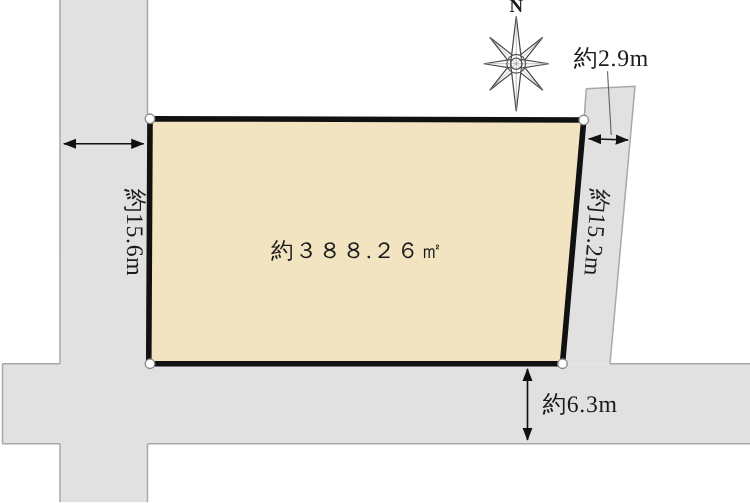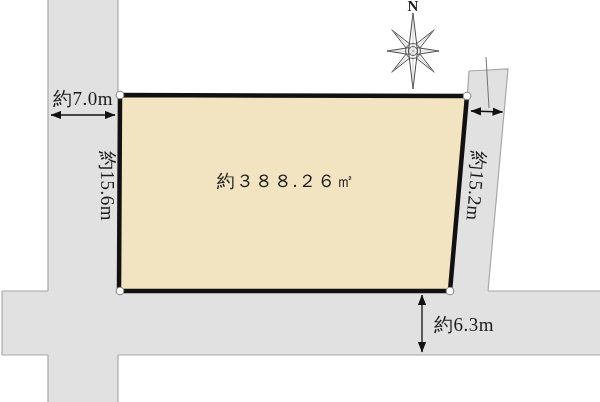--- a/index.html
+++ b/index.html
@@ -8,21 +8,21 @@
     background:#fff;font-family:"Liberation Serif","DejaVu Serif",serif;
   }
   #plan-svg{position:absolute;left:0;top:0;}
   .lbl{
     position:absolute;white-space:nowrap;color:#1b1b1b;
     font-size:19px;line-height:1;transform:translate(-50%,-50%);
     letter-spacing:0.5px;
   }
   .lbl.rot90 {transform:translate(-50%,-50%) rotate(90deg);}
   .lbl.rot95 {transform:translate(-50%,-50%) rotate(95deg);}
-  .lbl.area  {font-size:18px;letter-spacing:1px;}
+  .lbl.area  {font-size:18px;letter-spacing:1px;margin-top:19px;}
   .lbl.north {font-size:15px;font-weight:bold;letter-spacing:0;}
 </style>
 </head>
 <body>
 
 <div id="stage">
 
   <svg id="plan-svg" width="600" height="402" viewBox="0 0 600 402">
     <defs>
       <marker id="ah" markerWidth="11" markerHeight="9" refX="10" refY="4.5" orient="auto-start-reverse" markerUnits="userSpaceOnUse">
@@ -66,24 +66,24 @@
       <polygon points="387,51 413,47 439,51 413,55"></polygon>
       <polygon points="413,13 417.5,51 413,89 408.5,51"></polygon>
       <path d="M413,13 V89 M387,51 H439 M434.2,29.8 L391.8,72.2 M391.8,29.8 L434.2,72.2" stroke="#999" stroke-width="0.5" fill="none"></path>
       <circle cx="413" cy="51" r="7.5" fill="none" stroke="#555"></circle>
       <circle cx="413" cy="51" r="4.5" fill="none" stroke="#555"></circle>
     </g>
   </svg>
 
   <div class="lbl north" style="left:413px;top:6px;">N</div>
 
-  <div class="lbl" style="left:83px;top:98px;">約7.0m</div>
 
   <div class="lbl rot90" style="left:107px;top:186px;">約15.6m</div>
 
+  <div class="lbl" style="left:489px;top:47px;">約2.9m</div>
 
   <div class="lbl rot95" style="left:476px;top:186px;">約15.2m</div>
 
 
   <div class="lbl" style="left:464px;top:324px;">約6.3m</div>
 
   <div class="lbl area" style="left:286px;top:181px;">約３８８.２６㎡</div>
 
 
 </div>

